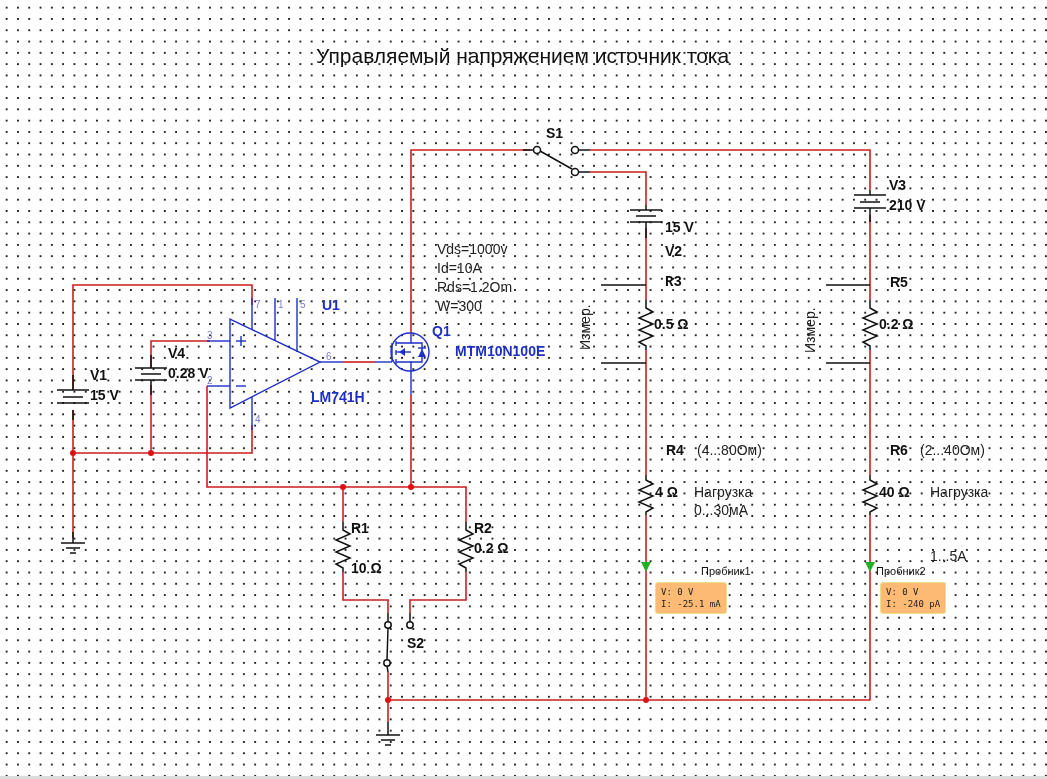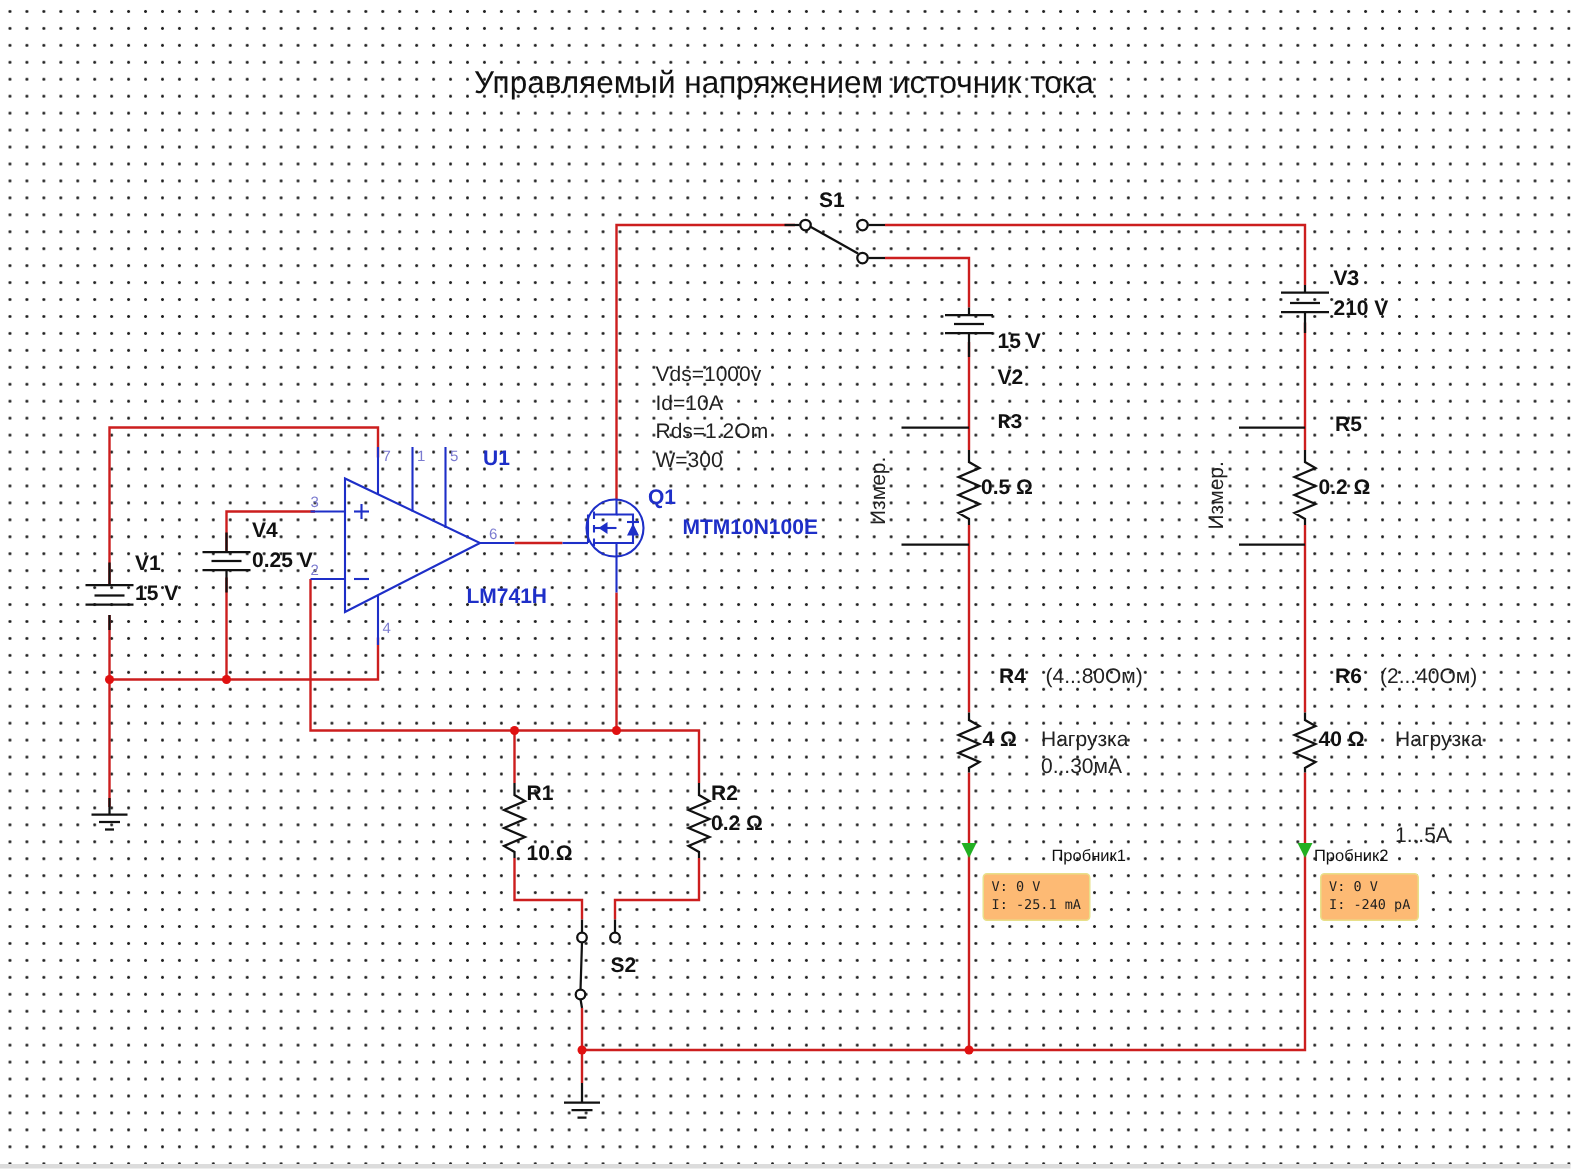--- a/index.html
+++ b/index.html
@@ -181,21 +181,21 @@
 
   <polygon points="641,562 651,562 646,572" fill="#22b022"></polygon>
   <polygon points="865,562 875,562 870,572" fill="#22b022"></polygon>
 </svg>
 
 <div class="lbl title" style="left:316px;top:45px;">Управляемый напряжением источник тока</div>
 
 <div class="lbl bold" style="left:90px;top:368px;">V1</div>
 <div class="lbl bold" style="left:90px;top:388px;">15 V</div>
 <div class="lbl bold" style="left:168px;top:346px;">V4</div>
-<div class="lbl bold" style="left:168px;top:366px;">0.25 V</div>
+<div class="lbl bold" style="left:168px;top:366px;">0.28 V</div>
 
 <div class="lbl pin" style="left:255px;top:300px;">7</div>
 <div class="lbl pin" style="left:278px;top:300px;">1</div>
 <div class="lbl pin" style="left:300px;top:300px;">5</div>
 <div class="lbl pin" style="left:207px;top:331px;">3</div>
 <div class="lbl pin" style="left:207px;top:376px;">2</div>
 <div class="lbl pin" style="left:326px;top:352px;">6</div>
 <div class="lbl pin" style="left:255px;top:415px;">4</div>
 <div class="lbl blue" style="left:322px;top:298px;">U1</div>
 <div class="lbl blue" style="left:311px;top:390px;">LM741H</div>

